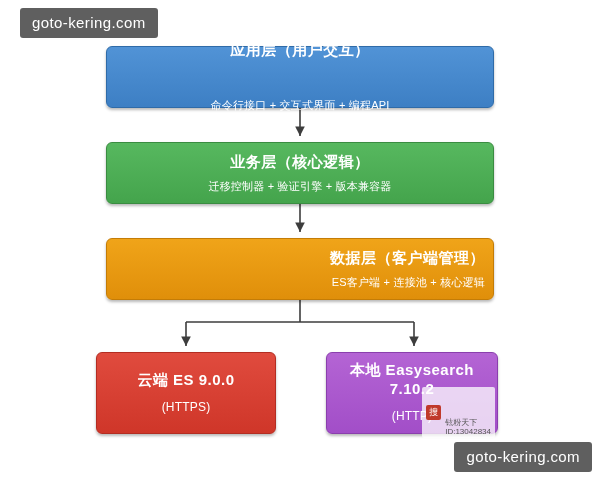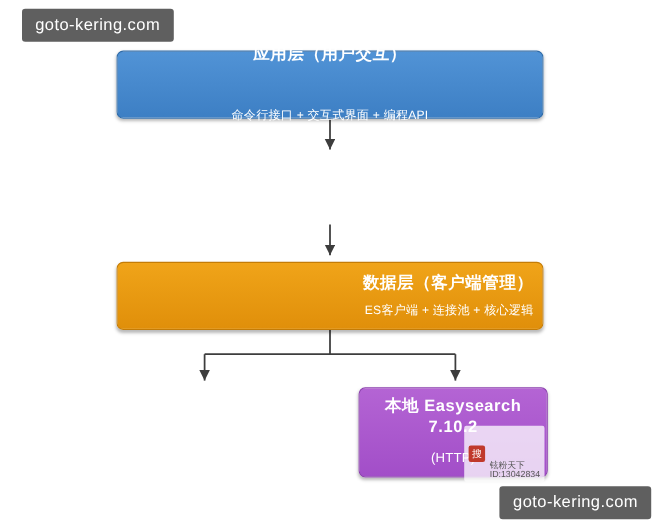--- a/index.html
+++ b/index.html
@@ -151,26 +151,34 @@
     <path d="M186,322 L414,322" stroke="#3d3d3d" stroke-width="1.6" fill="none"></path>
     <path d="M186,322 L186,346" stroke="#3d3d3d" stroke-width="1.6" fill="none" marker-end="url(#arrow)"></path>
     <path d="M414,322 L414,346" stroke="#3d3d3d" stroke-width="1.6" fill="none" marker-end="url(#arrow)"></path>
   </svg>
 
   <div class="node n-app">
     <div class="t">应用层（用户交互）</div>
     <div class="s">命令行接口 + 交互式界面 + 编程API</div>
   </div>
 
+  <div class="node n-biz">
+    <div class="t">业务层（核心逻辑）</div>
+    <div class="s">迁移控制器 + 验证引擎 + 版本兼容器</div>
+  </div>
 
   <div class="node n-data">
     <div class="t">数据层（客户端管理）</div>
     <div class="s">ES客户端 + 连接池 + 核心逻辑</div>
   </div>
 
+  <div class="node n-cloud">
+    <div class="t">云端 ES 9.0.0</div>
+    <div class="s">(HTTPS)</div>
+  </div>
 
   <div class="node n-local">
     <div class="t">本地 Easysearch 7.10.2</div>
     <div class="s">(HTTP)</div>
   </div>
 
 </div>
 
 <div class="wm wm-tl">goto-kering.com</div>
 <div class="wm wm-br">goto-kering.com</div>

